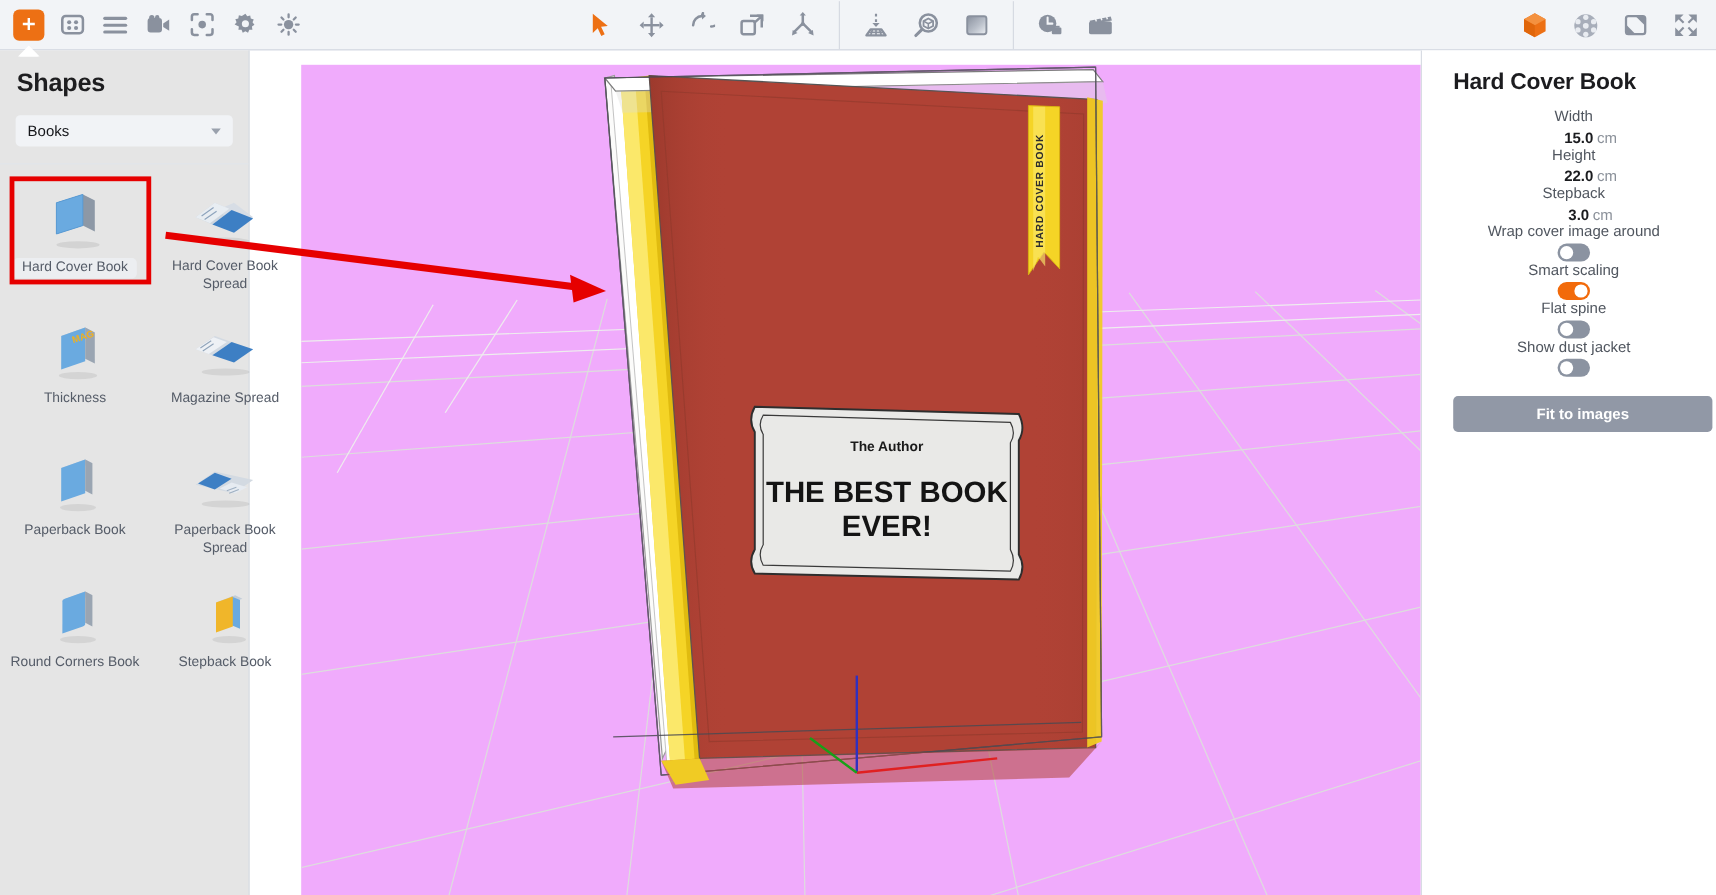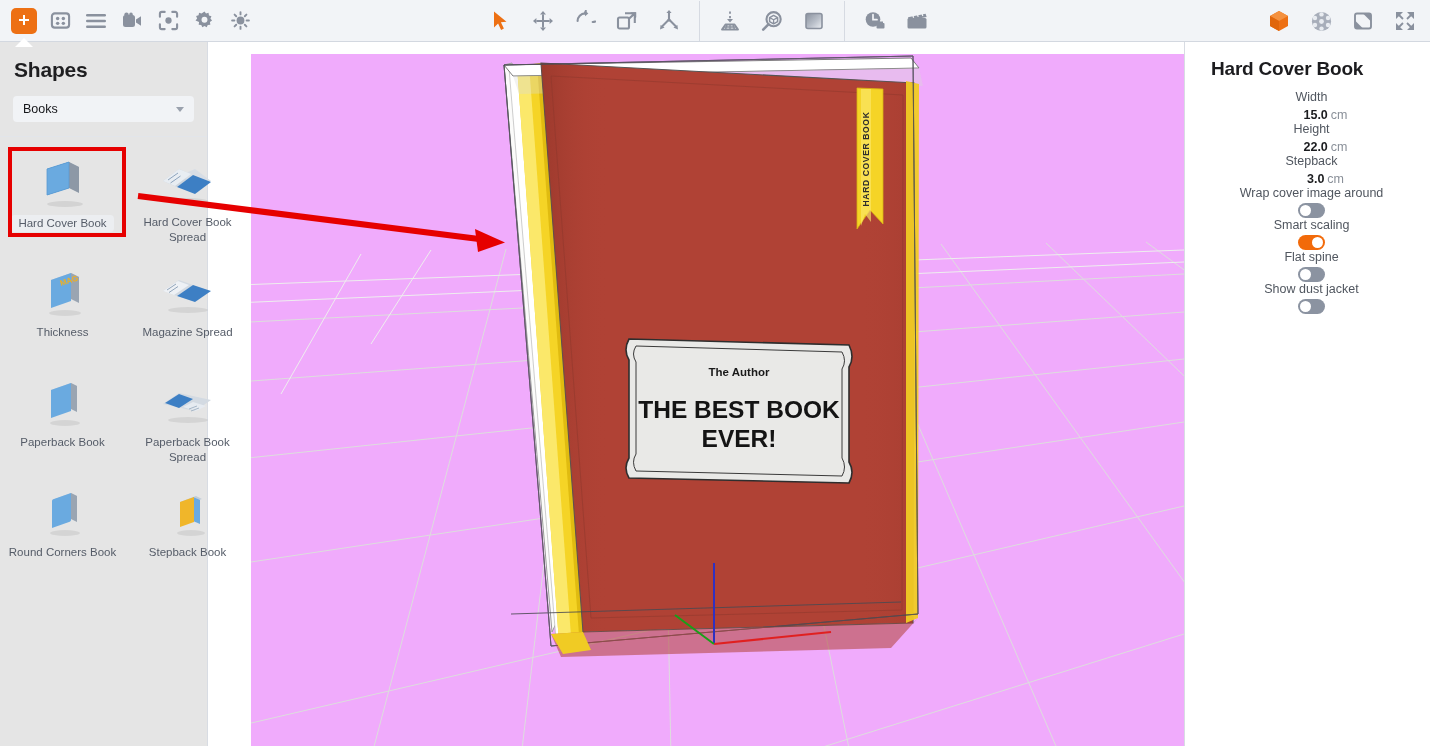--- a/index.html
+++ b/index.html
@@ -754,20 +754,21 @@
 
       <div class="prop-row">
         <span class="prop-label">Show dust jacket</span>
         <span class="toggle">
             <span class="knob"></span>
           </span>
       </div>
 
     </div>
 
+    <button class="fit-btn">Fit to images</button>
   </div>
 
   <svg class="annot-arrow" viewBox="0 0 1430 746">
     <g>
       <path d="M138 196 L487 240" stroke="#e60000" stroke-width="6" stroke-linecap="butt" fill="none"></path>
       <path d="M505 242.6 L475 229 L478 252 Z" fill="#e60000"></path>
     </g>
   </svg>
 
 </div>

